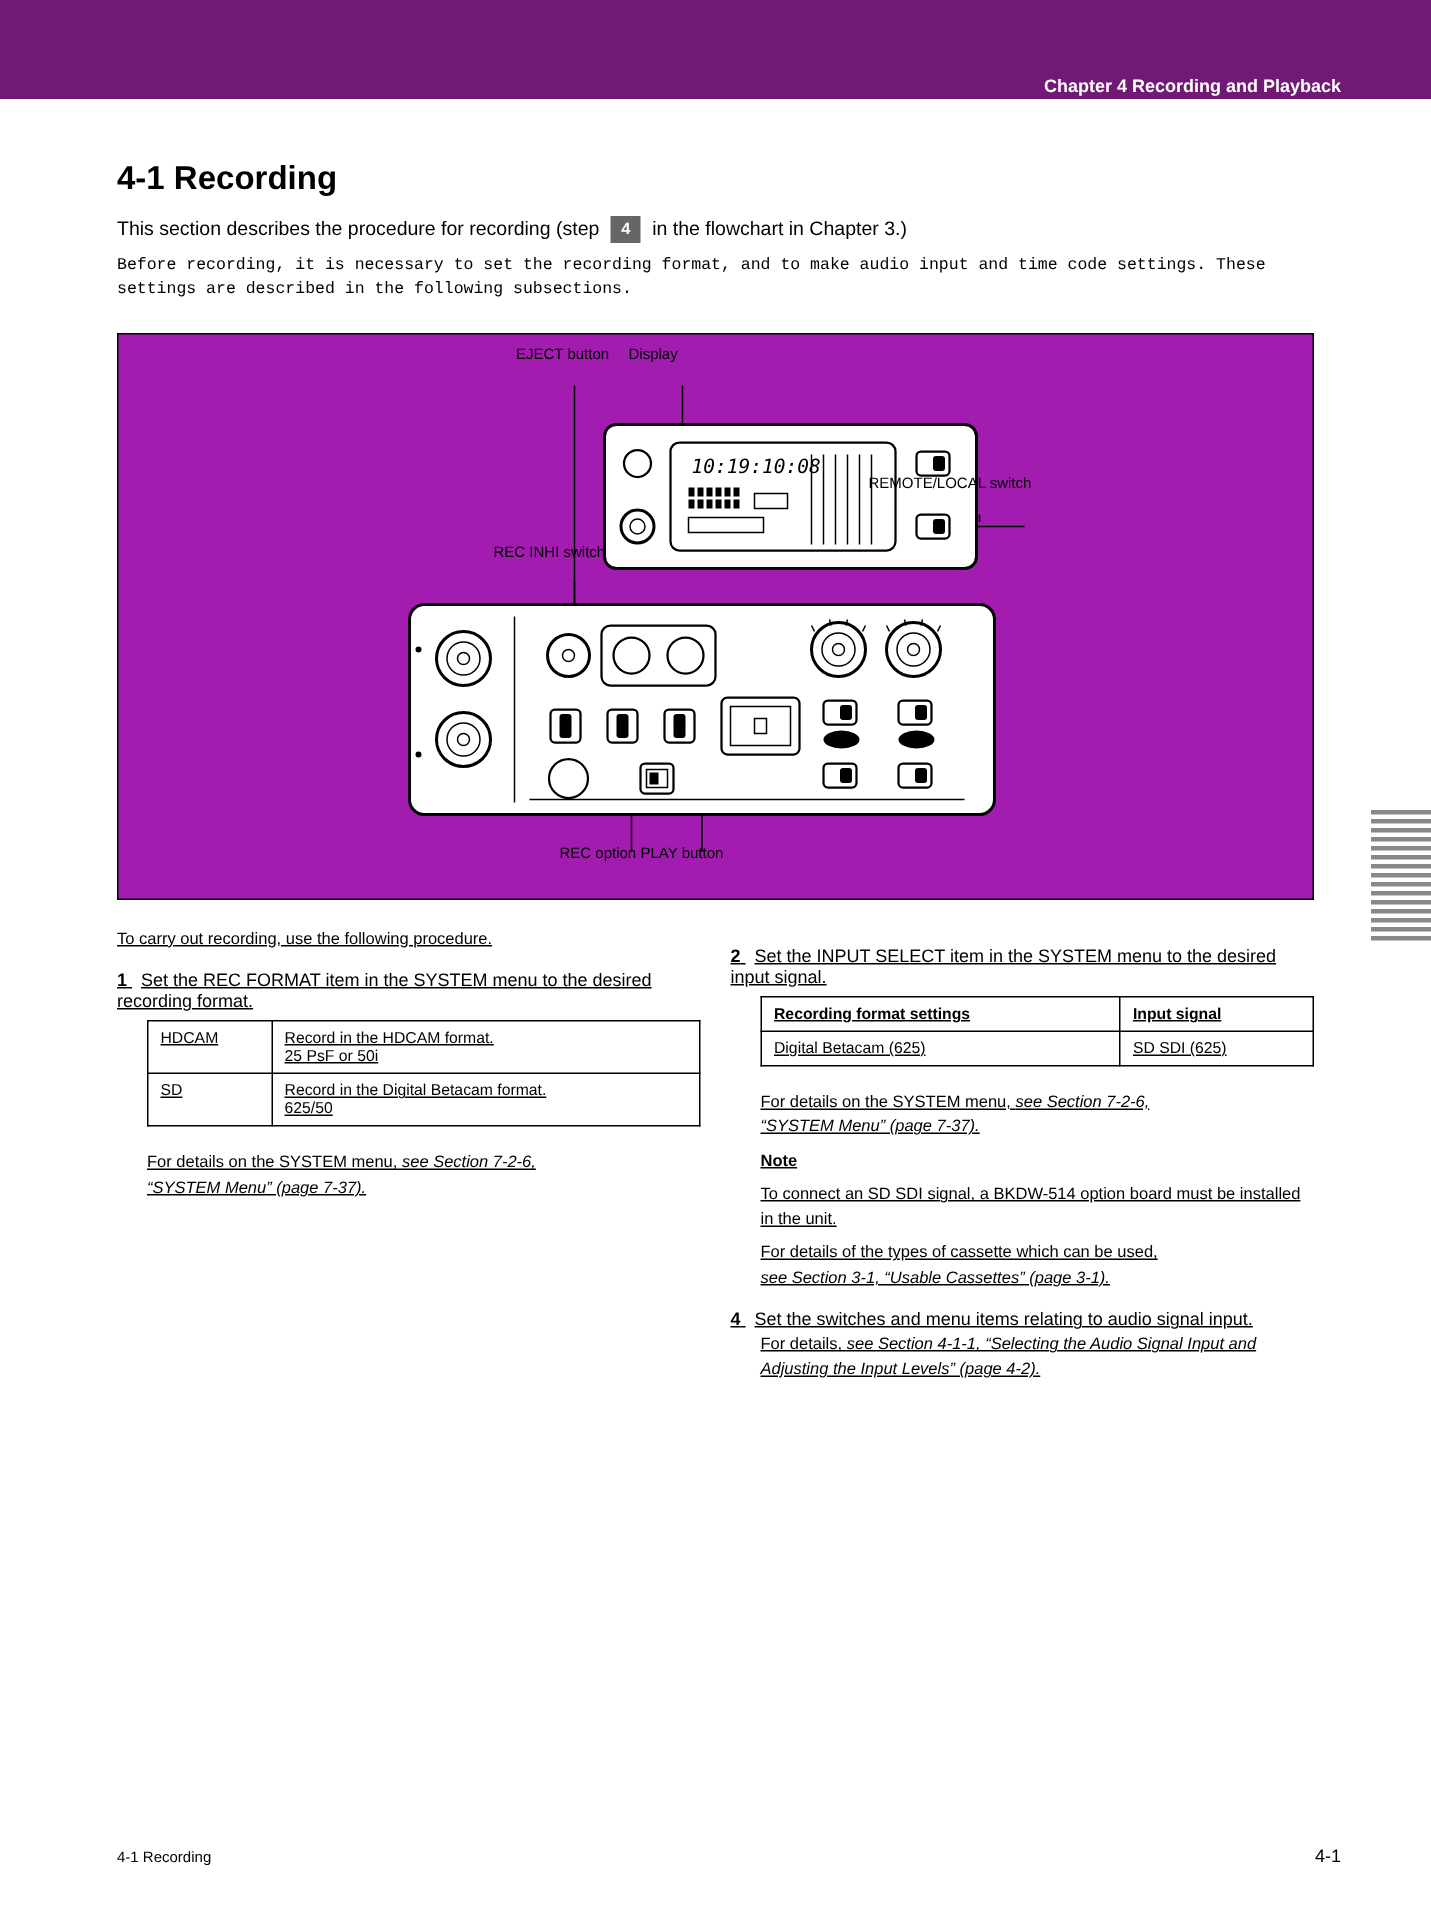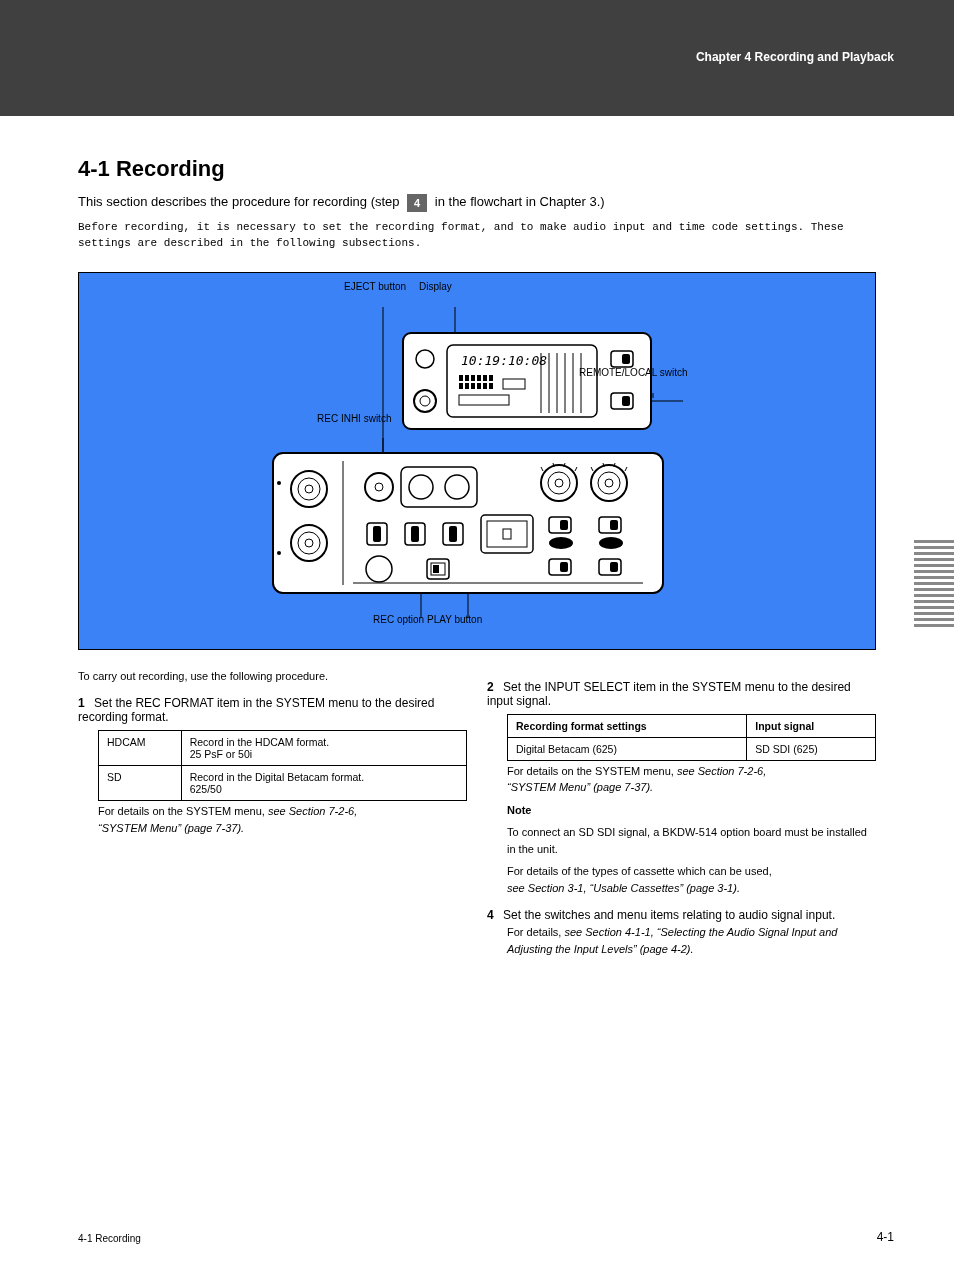--- a/index.html
+++ b/index.html
@@ -6,22 +6,22 @@
   body {
     width: 954px;
     height: 1272px;
     font-family: Arial, Helvetica, sans-serif;
     font-size: 11px;
     color: #000;
     background: #fff;
     position: relative;
   }
   .top-banner {
-    background: #404040;
-    height: 116px;
+    background: #701a75;
+    height: 66px;
     width: 100%;
     position: relative;
   }
   .banner-text {
     position: absolute;
     right: 60px;
     top: 50px;
     color: #fff;
     font-size: 12px;
     font-weight: bold;
@@ -58,50 +58,51 @@
   .intro-text {
     margin: 4px 78px 20px 78px;
     font-size: 11px;
     line-height: 1.45;
     font-family: Liberation Mono, monospace;
   }
   .figure {
     margin: 0 78px 18px 78px;
     border: 1px solid #000;
     height: 378px;
-    background: #3b82f6;
+    background: #a21caf;
     position: relative;
     padding: 10px 24px;
   }
   .figure .label-top {
     position: absolute;
     font-size: 10px;
   }
   .figure svg { display:block; }
   .columns {
     display: flex;
     margin: 0 78px;
     gap: 20px;
+    text-decoration: underline;
   }
   .col { flex: 1; }
   .col h4.num {
     font-size: 12px;
     font-weight: bold;
     margin: 12px 0 2px 0;
   }
   .col p, .col div.p {
     font-size: 11px;
     line-height: 1.5;
     margin-bottom: 6px;
   }
   .col .indent { margin-left: 20px; }
   table.small {
     border-collapse: collapse;
     width: 100%;
-    margin: 6px 0 2px 0;
+    margin: 6px 0 16px 0;
     font-size: 10.5px;
   }
   table.small th, table.small td {
     border: 1px solid #000;
     padding: 5px 8px;
     text-align: left;
     vertical-align: top;
   }
   table.small th { font-weight: bold; background: #fff; }
   .footer-page {
@@ -131,21 +132,21 @@
   <span>This section describes the procedure for recording (step </span>
   <span class="step-square">4</span>
   <span> in the flowchart in Chapter 3.)</span>
 </div>
 <div class="intro-text">Before recording, it is necessary to set the recording format, and to make audio input and time code settings. These settings are described in the following subsections.</div>
 
 <div class="figure">
   <span class="label-top" style="left:265px;top:8px">EJECT button</span>
   <span class="label-top" style="left:340px;top:8px">Display</span>
   <span class="label-top" style="left:500px;top:94px">REMOTE/LOCAL switch</span>
-  <span class="label-top" style="left:238px;top:140px">REC INHI switch</span>
+  <span class="label-top" style="left:250px;top:140px">REC INHI switch</span>
   <span class="label-top" style="left:294px;top:341px">REC option</span>
   <span class="label-top" style="left:348px;top:341px">PLAY button</span>
 
   <svg width="760" height="360">
 
     <line x1="280" y1="24" x2="280" y2="200" stroke="#000" stroke-width="1"></line>
     <line x1="352" y1="24" x2="352" y2="60" stroke="#000" stroke-width="1"></line>
     <line x1="550" y1="110" x2="550" y2="115" stroke="#000" stroke-width="1"></line>
     <line x1="540" y1="118" x2="580" y2="118" stroke="#000" stroke-width="1"></line>
     <line x1="280" y1="155" x2="280" y2="200" stroke="#000" stroke-width="1"></line>

